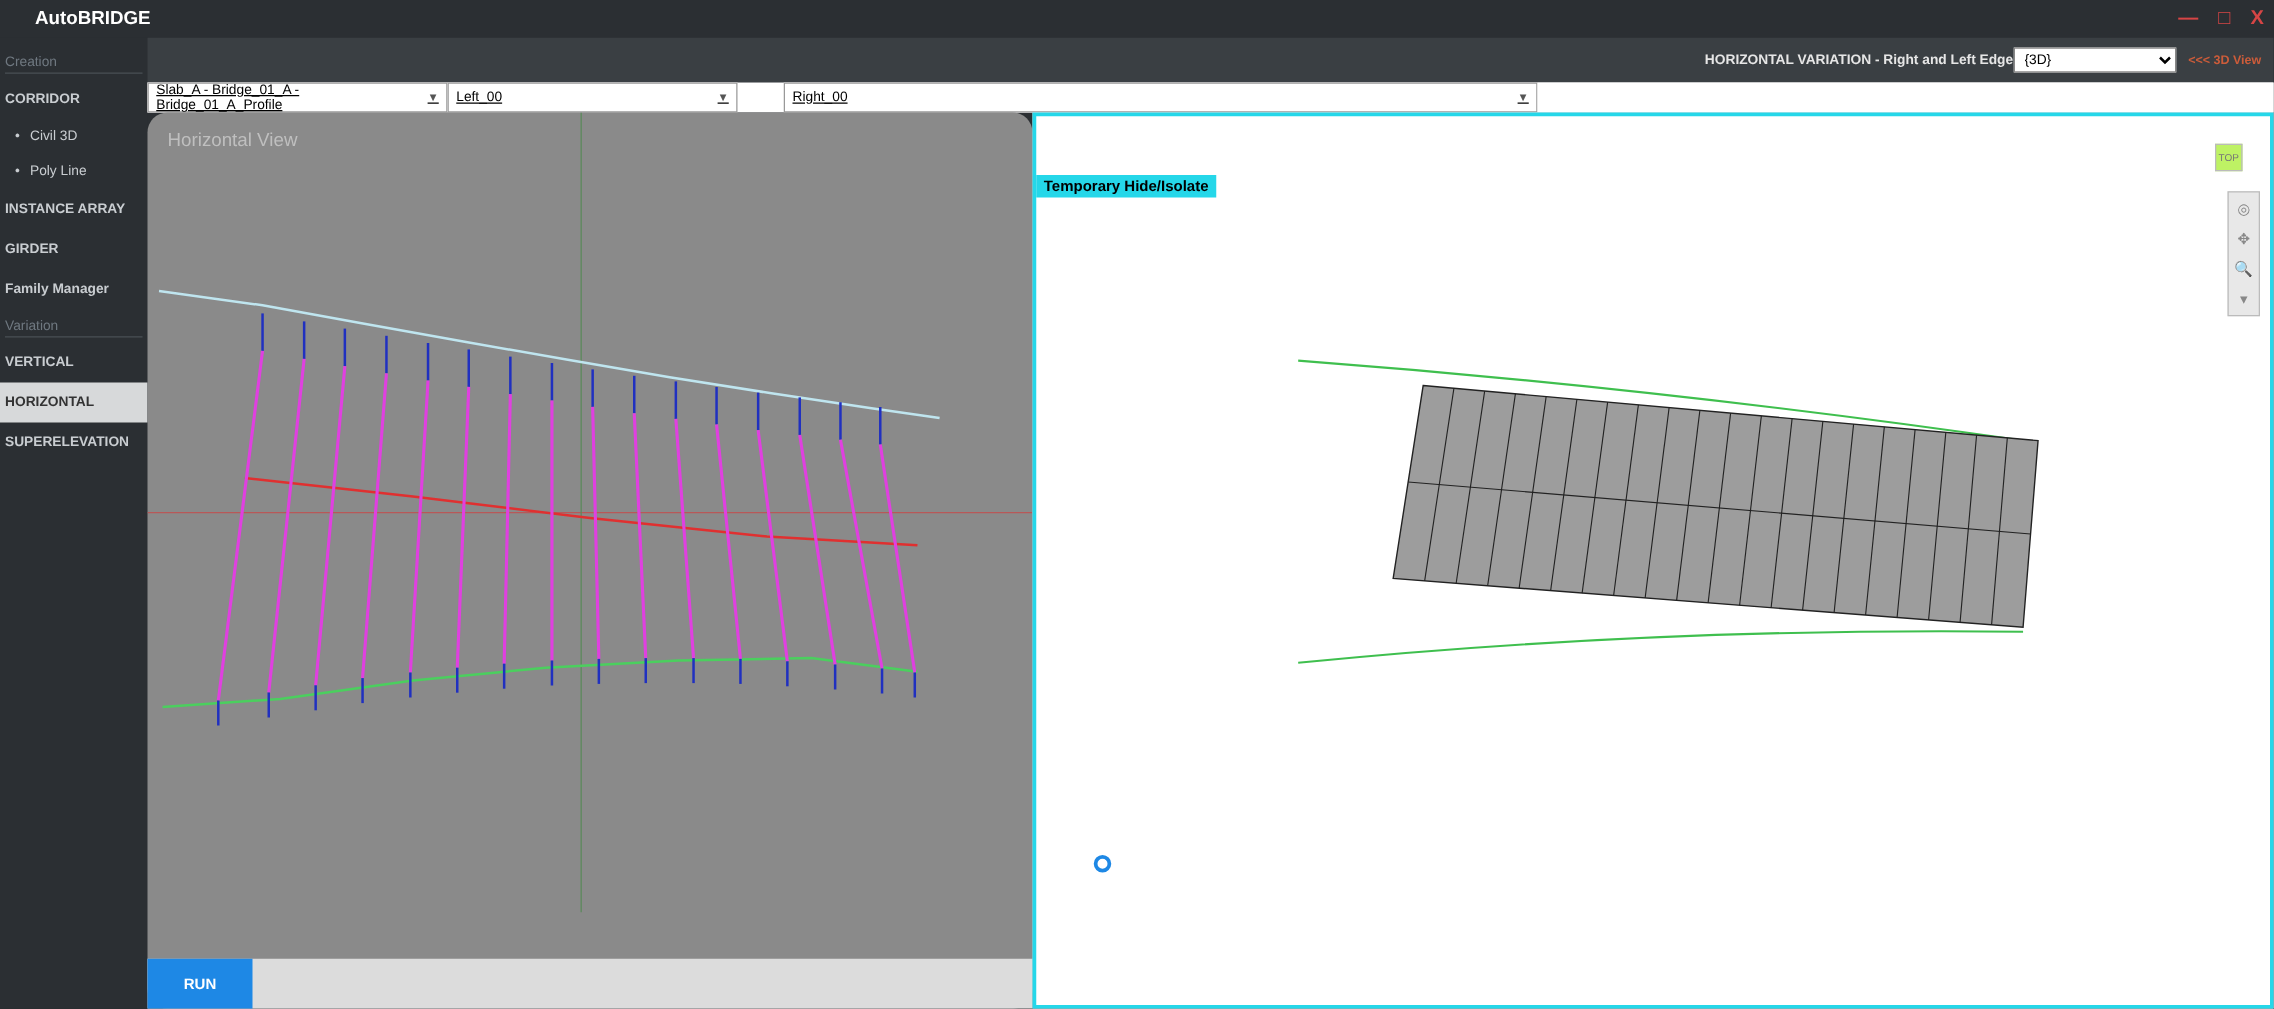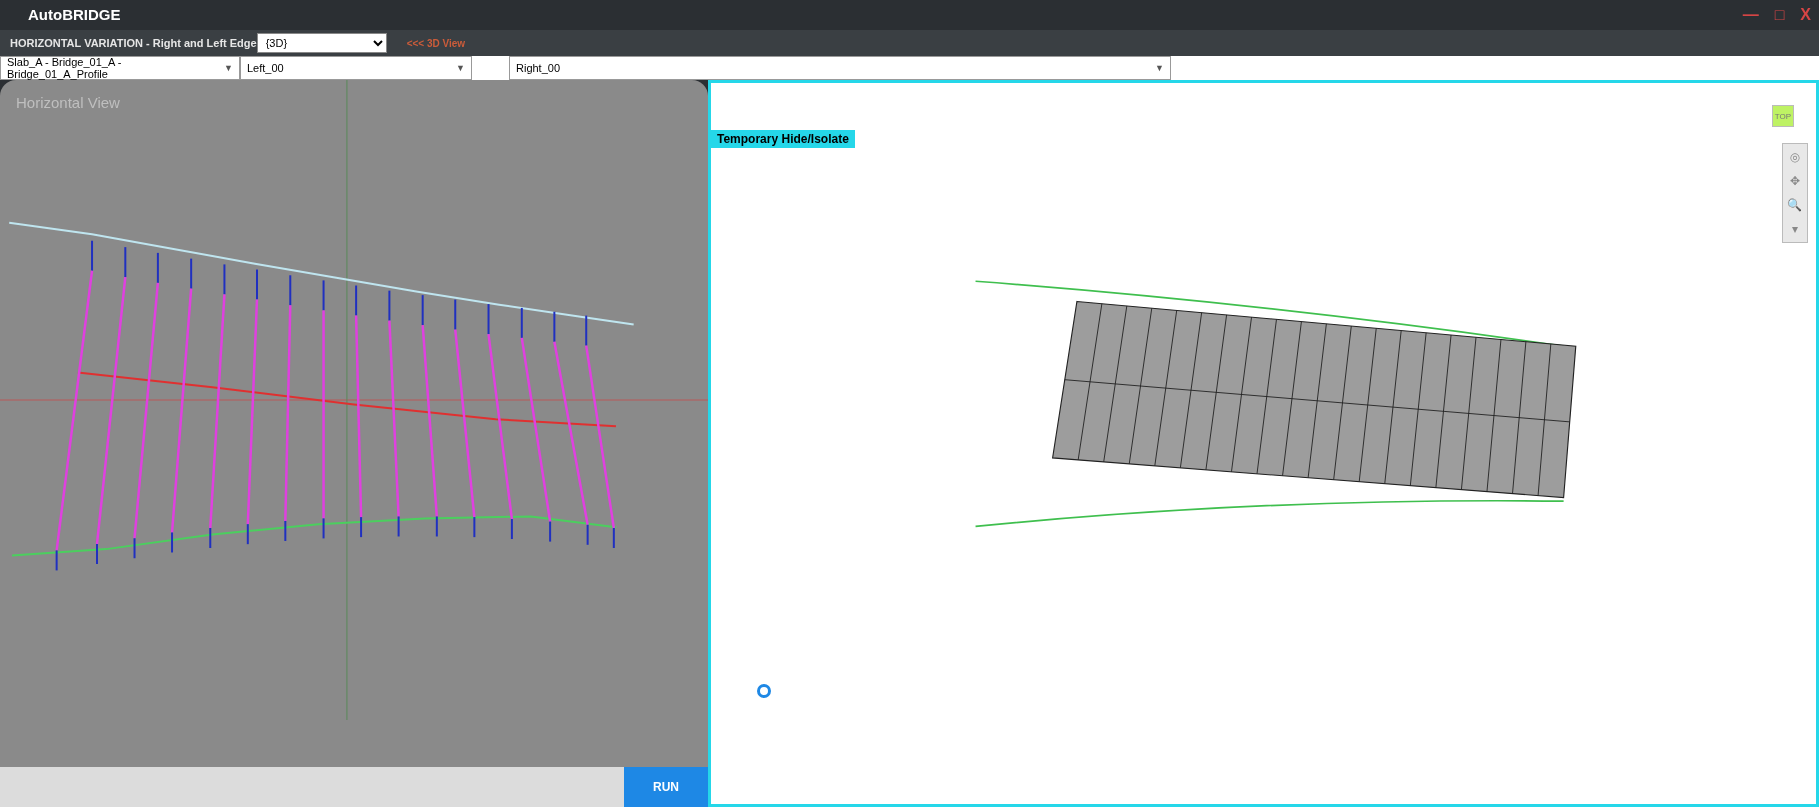--- a/index.html
+++ b/index.html
@@ -11,38 +11,38 @@
   .layout { display:flex; height:777px; }
   .sidebar { width:118px; background:#2b2f33; padding-top:6px; font-size:11px; color:#a8adb3; }
   .sidebar .section-label { color:#6f7880; font-size:11px; padding:8px 4px 4px 4px; }
   .sidebar .section-label::after { content:""; display:block; border-bottom:1px solid #4a5055; margin-top:2px; }
   .sidebar .item { padding:10px 4px; color:#c9cdd1; font-weight:bold; font-size:11px; cursor:pointer; }
   .sidebar .subitem { padding:8px 4px 8px 24px; color:#c9cdd1; font-size:11px; cursor:pointer; position:relative; }
   .sidebar .subitem::before { content:"•"; position:absolute; left:12px; }
   .sidebar .item.active { background:#d7d9da; color:#333; }
 
   .main { flex:1; display:flex; flex-direction:column; }
-  .header-bar { height:26px; background:#3a3f43; display:flex; align-items:center; padding:0 10px; font-size:11px; color:#e6e6e6; font-weight:bold; justify-content:flex-start; }
-  .header-right { display:flex; align-items:center; gap:20px; }
+  .header-bar { height:36px; background:#3a3f43; display:flex; align-items:center; padding:0 10px; font-size:11px; color:#e6e6e6; font-weight:bold; justify-content:flex-end; }
+  .header-right { display:flex; align-items:center; gap:10px; }
   .select-3d { background:#fff; color:#000; border:1px solid #888; font-size:11px; height:20px; width:130px; padding:0 4px; }
   .back-3d { color:#cc5c3a; font-size:10px; font-weight:bold; cursor:pointer; }
 
   .dropdown-row { height:24px; background:#fff; display:flex; }
-  .dd { border:1px solid #999; background:#fff; color:#000; font-size:11px; height:24px; display:flex; align-items:center; justify-content:space-between; padding:0 6px; cursor:pointer; }
+  .dd { border:1px solid #999; background:#fff; color:#000; font-size:11px; height:24px; display:flex; align-items:center; justify-content:space-between; padding:0 6px; cursor:pointer;text-decoration:underline; }
   .dd .arrow { font-size:9px; color:#555; margin-left:6px; }
   .dd.profile { width:240px; }
   .dd.left { width:232px;gap:36px; }
   .dd.right { width:236px; flex:1; max-width:708px;margin-left:37px;}
   .dd-spacer-to-3d { flex:1; background:#fff; }
 
   .panels { flex:1; display:flex; position:relative; }
   .left-panel { width:708px; background:#8a8a8a; position:relative;border-radius:16px; }
   .left-panel .title { position:absolute; left:16px; top:14px; color:#bfbfbf; font-size:15px; }
   .left-panel svg { position:absolute; inset:0; }
-  .bottom-bar { position:absolute; left:0; right:0; bottom:0; height:40px; background:#dcdcdc; display:flex; justify-content:flex-end; }
+  .bottom-bar { position:absolute; left:0; right:0; bottom:0; height:40px; background:#dcdcdc; display:flex; }
   .run-btn { width:84px; background:#1e88e5; color:#fff; font-weight:bold; font-size:12px; border:none; cursor:pointer; display:flex; align-items:center; justify-content:center; }
 
   .right-panel { flex:1; background:#fff; border:3px solid #25d7e9; position:relative; }
   .badge-hide { position:absolute; left:0; top:0; background:#25d7e9; color:#000; font-size:12px; font-weight:bold; padding:2px 6px;margin-top:47px; }
   .top-btn { position:absolute; right:22px; top:22px; width:22px; height:22px; background:#bef264; border:1px solid #bbb; font-size:8px; color:#777; display:flex; align-items:center; justify-content:center; cursor:pointer; }
   .nav-box { position:absolute; right:8px; top:60px; width:26px; background:#e8e8e8; border:1px solid #bbb; display:flex; flex-direction:column; align-items:center; padding:4px 0; gap:6px; }
   .nav-box .ico { width:18px; height:18px; display:flex; align-items:center; justify-content:center; font-size:12px; color:#888; cursor:pointer; }
 
   .blue-circle { position:absolute; left:46px; bottom:106px; width:14px; height:14px; border:3px solid #1e88e5; border-radius:50%; }
 </style>
@@ -53,20 +53,33 @@
   <span>AutoBRIDGE</span>
   <div class="win-controls">
     <span>—</span>
     <span>□</span>
     <span>X</span>
   </div>
 </div>
 
 <div class="layout">
 
+  <div class="sidebar">
+    <div class="section-label">Creation</div>
+    <div class="item">CORRIDOR</div>
+    <div class="subitem">Civil 3D</div>
+    <div class="subitem">Poly Line</div>
+    <div class="item">INSTANCE ARRAY</div>
+    <div class="item">GIRDER</div>
+    <div class="item">Family Manager</div>
+    <div class="section-label">Variation</div>
+    <div class="item">VERTICAL</div>
+    <div class="item active">HORIZONTAL</div>
+    <div class="item">SUPERELEVATION</div>
+  </div>
 
   <div class="main">
     <div class="header-bar">
       <span>HORIZONTAL VARIATION - Right and Left Edge</span>
       <div class="header-right">
         <select class="select-3d">
           <option>{3D}</option>
         </select>
         <span class="back-3d">&lt;&lt;&lt; 3D View</span>
       </div>

